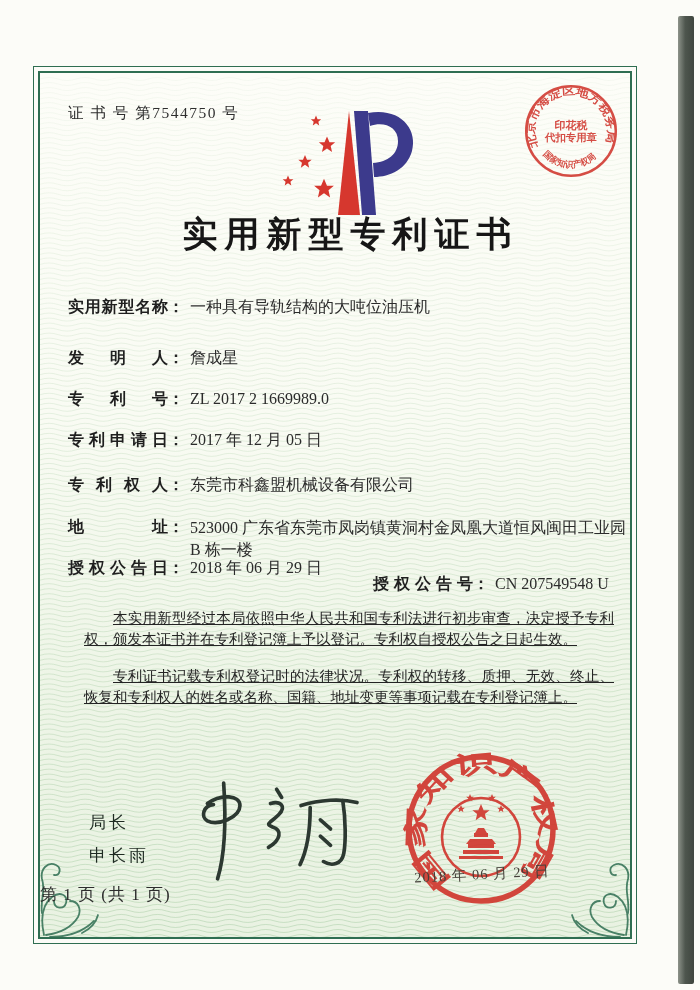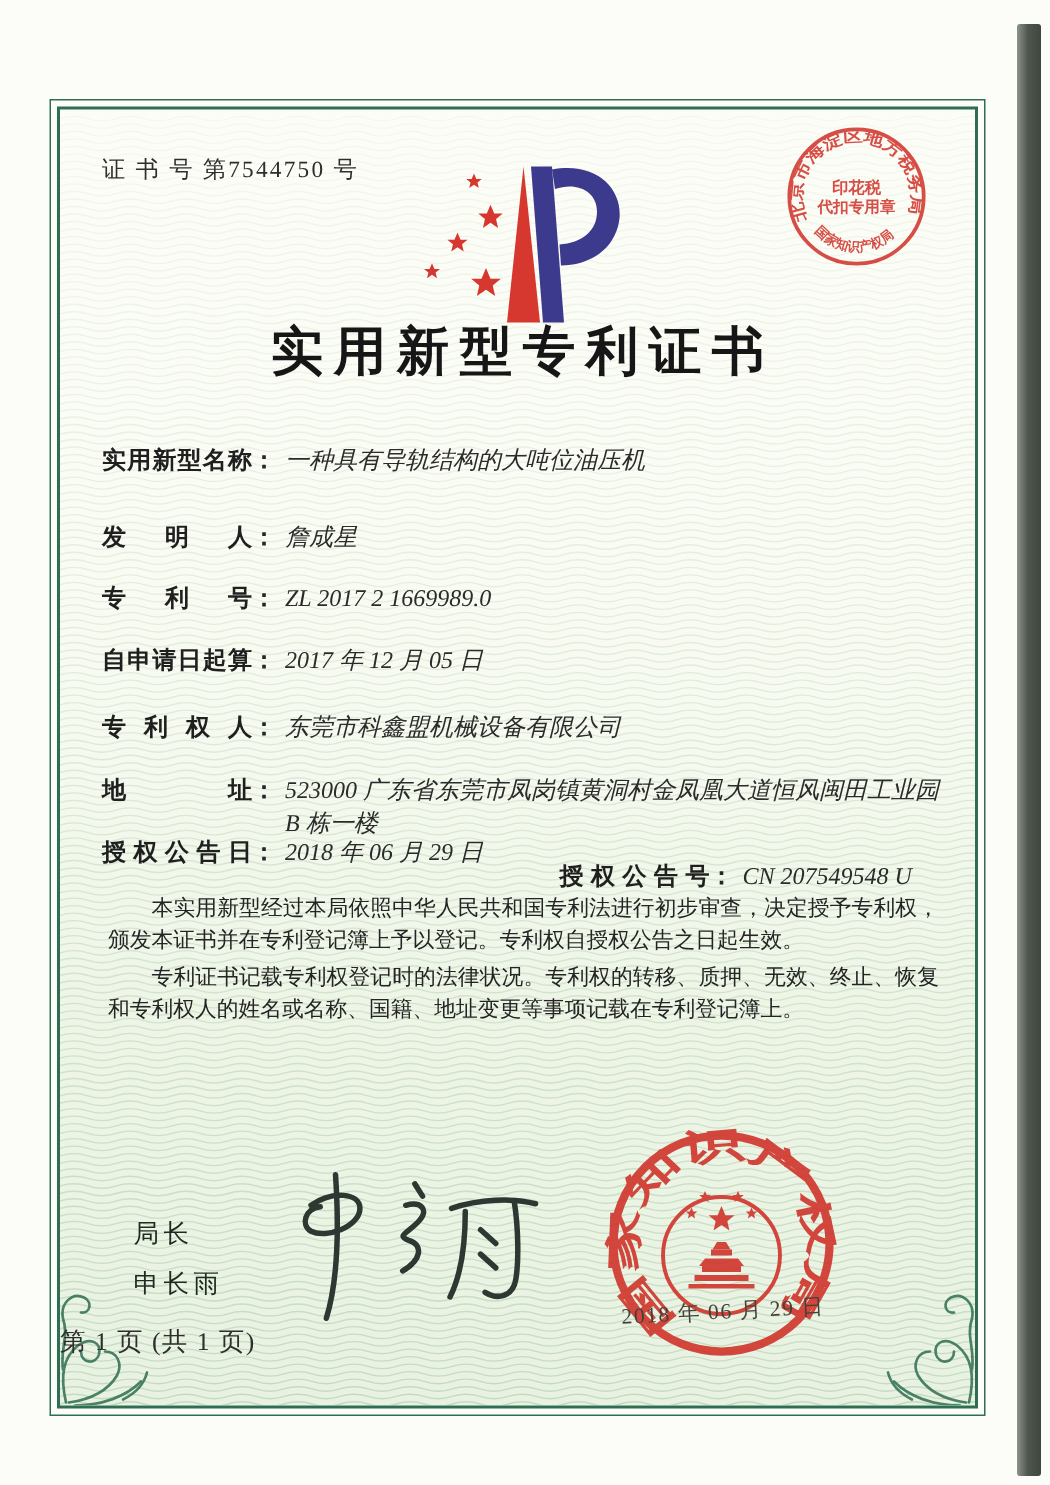--- a/index.html
+++ b/index.html
@@ -1,39 +1,39 @@
 <!DOCTYPE html>
 <html><head>
 <meta charset="utf-8">
 <style>
   html,body{margin:0;padding:0;}
   body{width:700px;height:990px;position:relative;background:#ffffff;
        font-family:"Liberation Serif","DejaVu Serif",serif;color:#262626;}
   .scan{position:absolute;inset:0;background:#fcfcf8;overflow:hidden;}
   .edge-right{position:absolute;left:678px;top:16px;width:16px;height:968px;
       background:linear-gradient(90deg,#8d938a,#4e564e 45%,#3f463f);border-radius:2px;}
-  .frame{position:absolute;left:33px;top:66px;width:602px;height:876px;border:1px solid #2f6e52;padding-left:20px;}
+  .frame{position:absolute;left:33px;top:66px;width:602px;height:876px;border:1px solid #2f6e52;}
   .inner{position:absolute;inset:4px;border:2px solid #2f6e52;overflow:hidden;
       background:linear-gradient(180deg,#fdfdf8 0%,#f9fbf3 40%,#eef5e7 70%,#e9f2e2 100%);}
   .waves{position:absolute;left:0;top:0;width:100%;height:100%;}
   .cert-no{position:absolute;left:28px;top:30px;font-size:15.5px;letter-spacing:1.5px;color:#2e2e2e;}
   .logo{position:absolute;left:232px;top:34px;width:150px;height:112px;}
   .tax-stamp{position:absolute;left:481px;top:8px;width:100px;height:100px;}
-  .title{position:absolute;left:0;top:138px;width:100%;margin:0;text-align:center;
+  .title{position:absolute;left:12px;top:138px;width:100%;margin:0;text-align:center;
       font-size:35px;font-weight:bold;letter-spacing:7px;text-indent:7px;color:#161616;}
   .frow{position:absolute;left:28px;font-size:16px;white-space:nowrap;}
   .flabel{display:inline-block;width:100px;text-align:justify;text-align-last:justify;
       font-weight:bold;color:#1f1f1f;vertical-align:top;}
   .fcolon{font-weight:bold;}
-  .fvalue{margin-left:6px;color:#2b2b2b;font-style:italic;}
+  .fvalue{margin-left:6px;color:#2b2b2b;}
   .fvalue.wrap{display:inline-block;width:440px;white-space:normal;line-height:22px;vertical-align:top;}
   .grant-right{position:absolute;left:305px;top:16px;}
   .paras{position:absolute;left:28px;top:519px;width:562px;font-size:14.5px;line-height:21px;
       text-align:justify;color:#242424;}
-  .paras p{margin:4px;text-indent:2em;}
+  .paras p{margin:16px;text-indent:2em;text-decoration:underline;}
   .director{position:absolute;left:49px;top:738px;font-size:17px;letter-spacing:3px;color:#1e2a22;}
   .director div{margin-bottom:10px;}
   .signature{position:absolute;left:136px;top:700px;width:190px;height:114px;}
   .main-stamp{position:absolute;left:355px;top:670px;width:172px;height:172px;}
   .stamp-date{position:absolute;left:352px;top:792px;width:180px;text-align:center;
       font-size:14.5px;color:#45413a;transform:rotate(-3deg);letter-spacing:1px;}
   .flourish{position:absolute;bottom:0;width:66px;height:94px;}
   .flourish.left{left:-2px;}
   .flourish.right{right:-2px;transform:scaleX(-1);}
   .footer{position:absolute;left:0;top:810px;width:100%;font-size:17px;
@@ -263,21 +263,21 @@
       <div class="frow" style="top:224px">
         <span class="flabel">实用新型名称</span><span class="fcolon">：</span><span class="fvalue">一种具有导轨结构的大吨位油压机</span>
       </div>
       <div class="frow" style="top:275px">
         <span class="flabel">发明人</span><span class="fcolon">：</span><span class="fvalue">詹成星</span>
       </div>
       <div class="frow" style="top:316px">
         <span class="flabel">专利号</span><span class="fcolon">：</span><span class="fvalue">ZL 2017 2 1669989.0</span>
       </div>
       <div class="frow" style="top:357px">
-        <span class="flabel">自申请日起算</span><span class="fcolon">：</span><span class="fvalue">2017 年 12 月 05 日</span>
+        <span class="flabel">专利申请日</span><span class="fcolon">：</span><span class="fvalue">2017 年 12 月 05 日</span>
       </div>
       <div class="frow" style="top:402px">
         <span class="flabel">专利权人</span><span class="fcolon">：</span><span class="fvalue">东莞市科鑫盟机械设备有限公司</span>
       </div>
       <div class="frow" style="top:444px">
         <span class="flabel">地址</span><span class="fcolon">：</span><span class="fvalue wrap">523000 广东省东莞市凤岗镇黄洞村金凤凰大道恒风闽田工业园 B 栋一楼</span>
       </div>
 
       <div class="frow" style="top:485px">
         <span class="flabel">授权公告日</span><span class="fcolon">：</span><span class="fvalue">2018 年 06 月 29 日</span>

